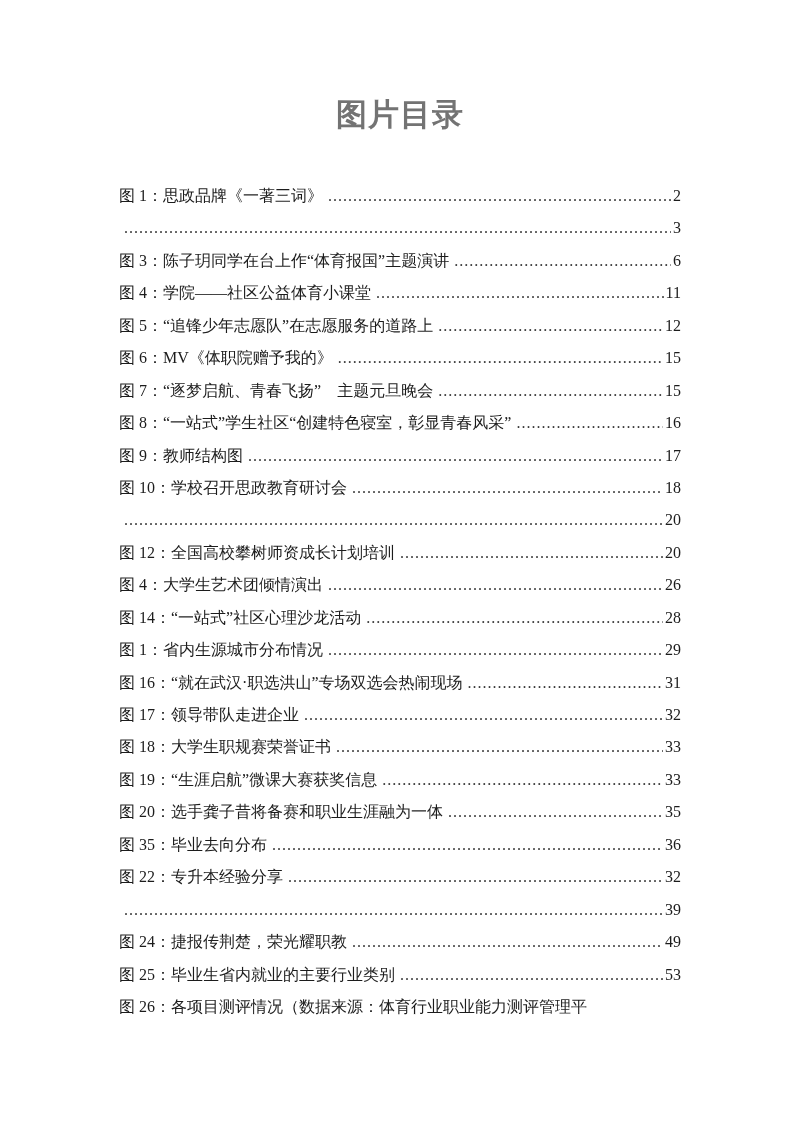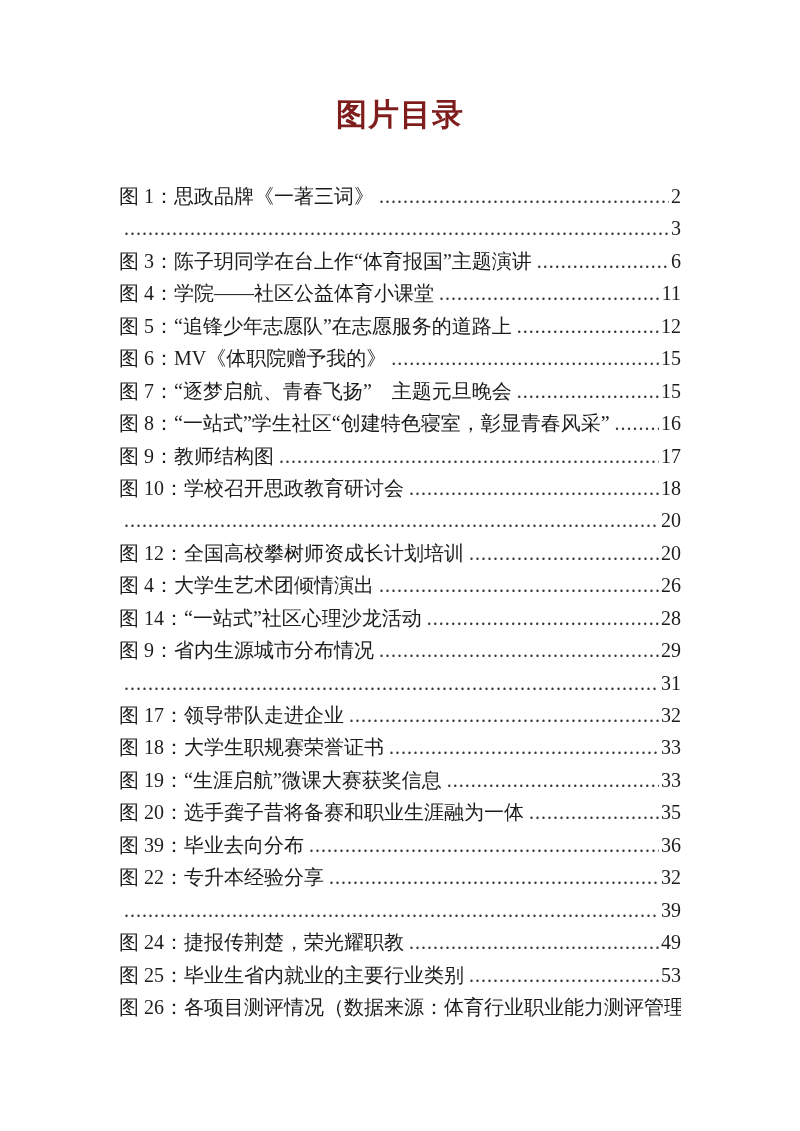--- a/index.html
+++ b/index.html
@@ -20,34 +20,34 @@
   .doc-title {
     position: absolute;
     top: 94px;
     left: 0;
     width: 100%;
     margin: 0;
     text-align: center;
     font-size: 31px;
     font-weight: bold;
     letter-spacing: 1px;
-    color: #7f1d1d;
+    color: #737373;
   }
   .toc {
     position: absolute;
     top: 180px;
     left: 119px;
     width: 562px;
   }
   .toc-row {
     display: flex;
     align-items: baseline;
     height: 32.45px;
     line-height: 32.45px;
-    font-size: 20px;
+    font-size: 16px;
     white-space: nowrap;
     overflow: hidden;
   }
   .toc-label {
     flex: 0 1 auto;
     overflow: hidden;
     white-space: nowrap;
   }
   .toc-dots {
     flex: 1 1 0;
@@ -148,26 +148,27 @@
     <span class="toc-num">26</span>
   </div>
 
   <div class="toc-row">
     <span class="toc-label">图 14：“一站式”社区心理沙龙活动</span>
     <span class="toc-dots">................................................................................................................................................................</span>
     <span class="toc-num">28</span>
   </div>
 
   <div class="toc-row">
-    <span class="toc-label">图 9：省内生源城市分布情况</span>
+    <span class="toc-label">图 1：省内生源城市分布情况</span>
     <span class="toc-dots">................................................................................................................................................................</span>
     <span class="toc-num">29</span>
   </div>
 
   <div class="toc-row">
+    <span class="toc-label">图 16：“就在武汉·职选洪山”专场双选会热闹现场</span>
     <span class="toc-dots">................................................................................................................................................................</span>
     <span class="toc-num">31</span>
   </div>
 
   <div class="toc-row">
     <span class="toc-label">图 17：领导带队走进企业</span>
     <span class="toc-dots">................................................................................................................................................................</span>
     <span class="toc-num">32</span>
   </div>
 
@@ -183,21 +184,21 @@
     <span class="toc-num">33</span>
   </div>
 
   <div class="toc-row">
     <span class="toc-label">图 20：选手龚子昔将备赛和职业生涯融为一体</span>
     <span class="toc-dots">................................................................................................................................................................</span>
     <span class="toc-num">35</span>
   </div>
 
   <div class="toc-row">
-    <span class="toc-label">图 39：毕业去向分布</span>
+    <span class="toc-label">图 35：毕业去向分布</span>
     <span class="toc-dots">................................................................................................................................................................</span>
     <span class="toc-num">36</span>
   </div>
 
   <div class="toc-row">
     <span class="toc-label">图 22：专升本经验分享</span>
     <span class="toc-dots">................................................................................................................................................................</span>
     <span class="toc-num">32</span>
   </div>
 

